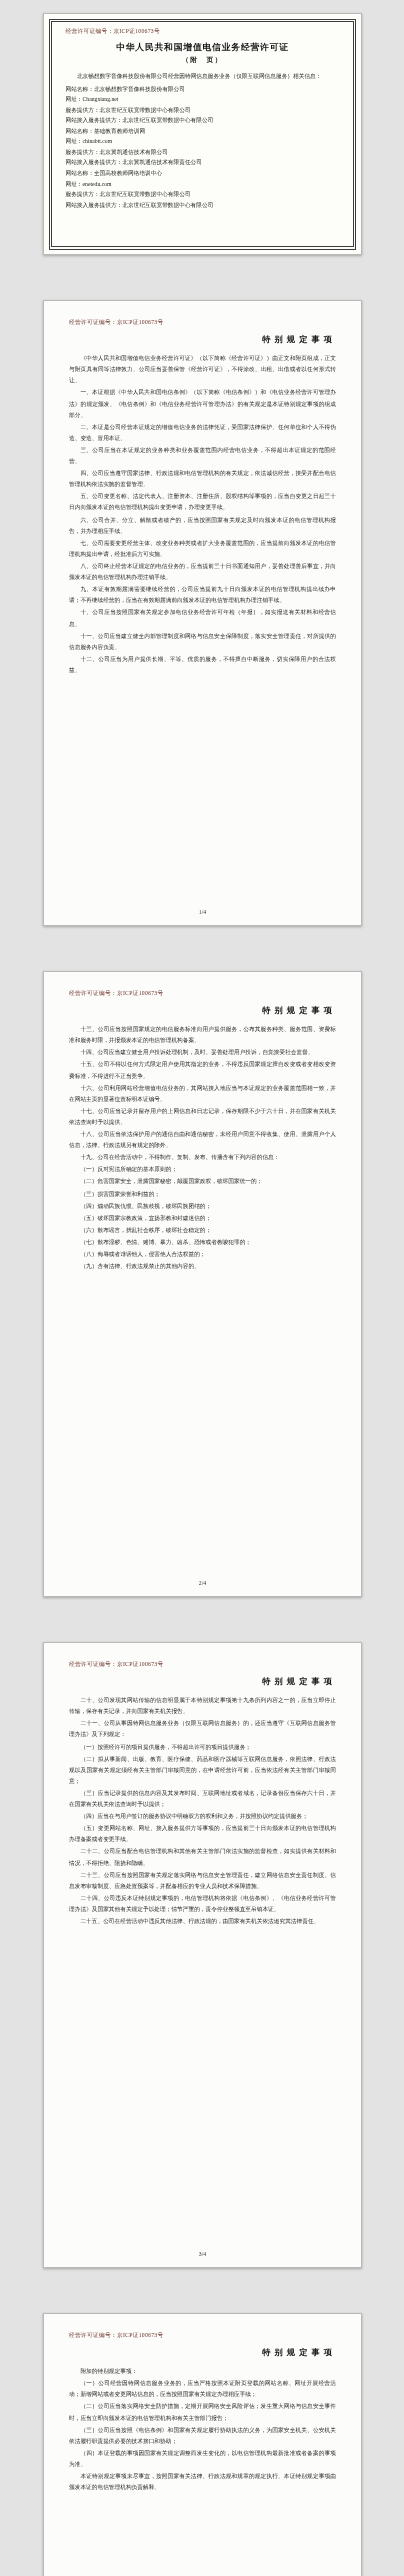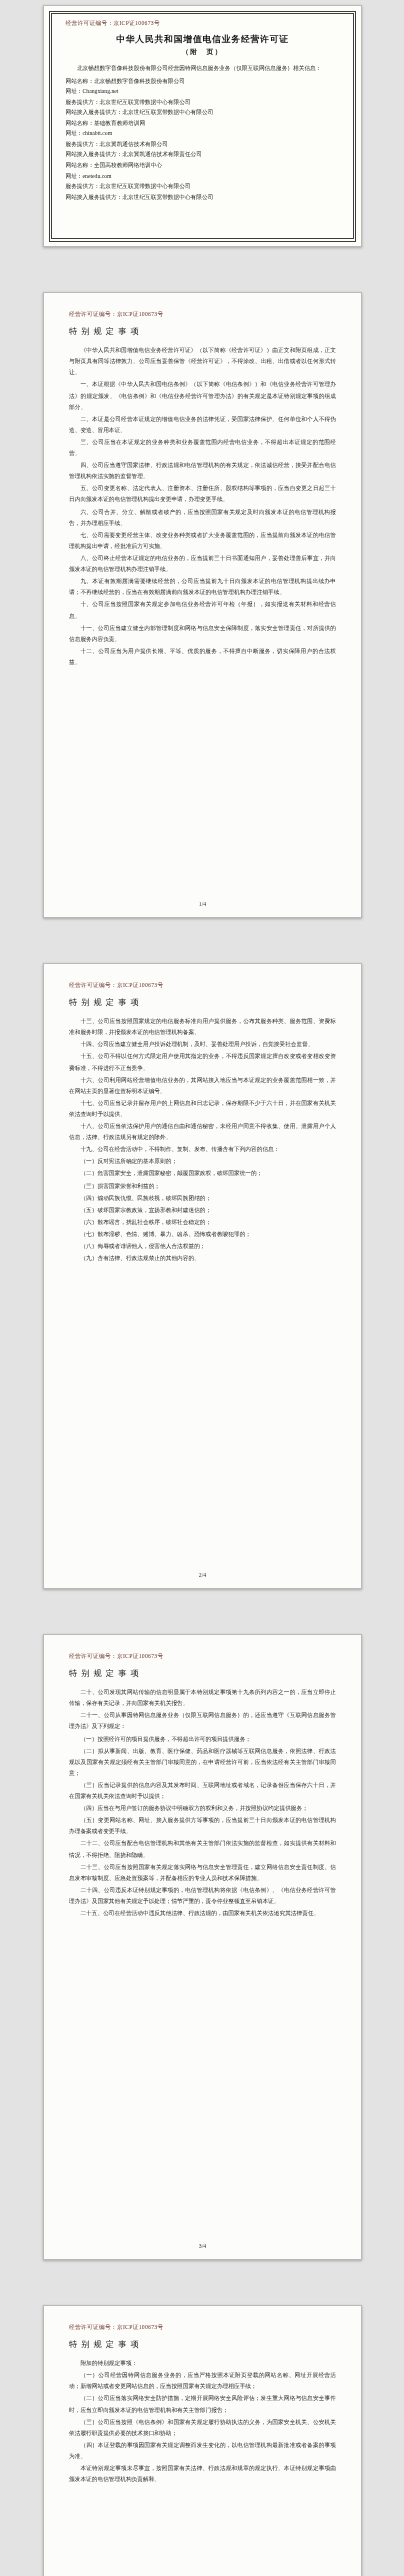--- a/index.html
+++ b/index.html
@@ -21,21 +21,21 @@
     background: #fcfcfb;
     border: 0.5px solid #b9b9b6;
     box-shadow: 0 0.5px 2.6px rgba(0,0,0,0.28);
     position: relative;
     box-sizing: border-box;
     overflow: hidden;
   }
   .page:last-child { margin-bottom: 0; }
 
   
-  .cert-page { height: 242px; background: #fdfdf9; padding: 4.6px; }
+  .cert-page { height: 242px; background: #fdfdf9; padding: 4.6px; margin-top: 8px; }
   .cert-frame {
     height: 100%;
     border: 0.5px solid #3c3c3c;
     padding: 1.5px;
     box-sizing: border-box;
   }
   .cert-frame-inner {
     height: 100%;
     border: 1px solid #3c3c3c;
     box-sizing: border-box;
@@ -81,22 +81,22 @@
   .prov-page { height: 626px; padding: 17.5px 25px 0 25px; }
   .prov-page.short { height: 556px; }
   .prov-header {
     font-size: 5.7px;
     letter-spacing: 0.3px;
     color: #6d3328;
     margin-bottom: 7.2px;
   }
   .prov-title {
     font-size: 8.2px;
-    font-weight: normal;
-    text-align: left;
+    font-weight: bold;
+    text-align: right;
     letter-spacing: 4.1px;
     color: #141414;
     margin: 0 0 8.2px 0;
   }
   .prov-body p {
     font-size: 5.7px;
     line-height: 1.95;
     text-align: justify;
     text-indent: 2em;
     margin: 0 0 1px 0;

